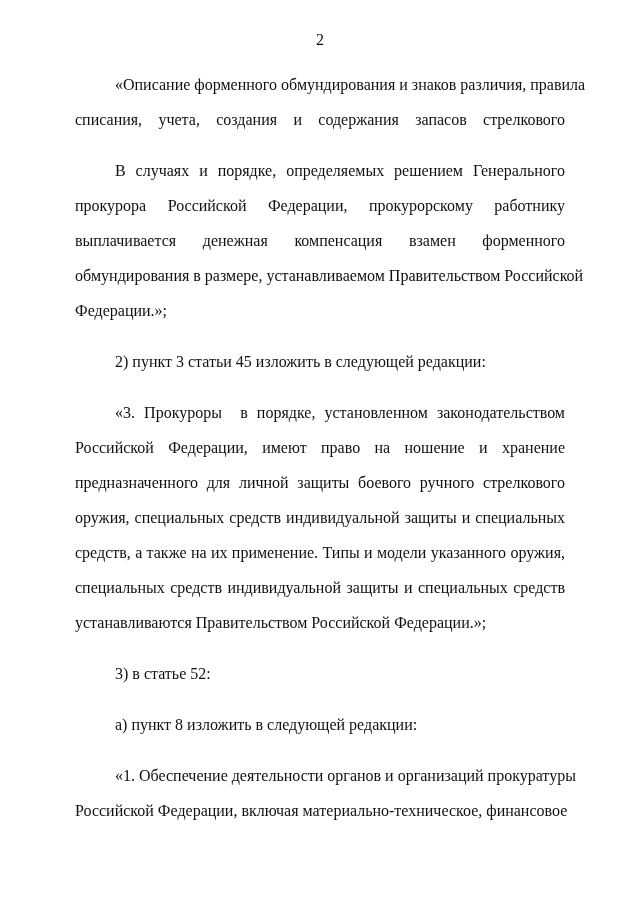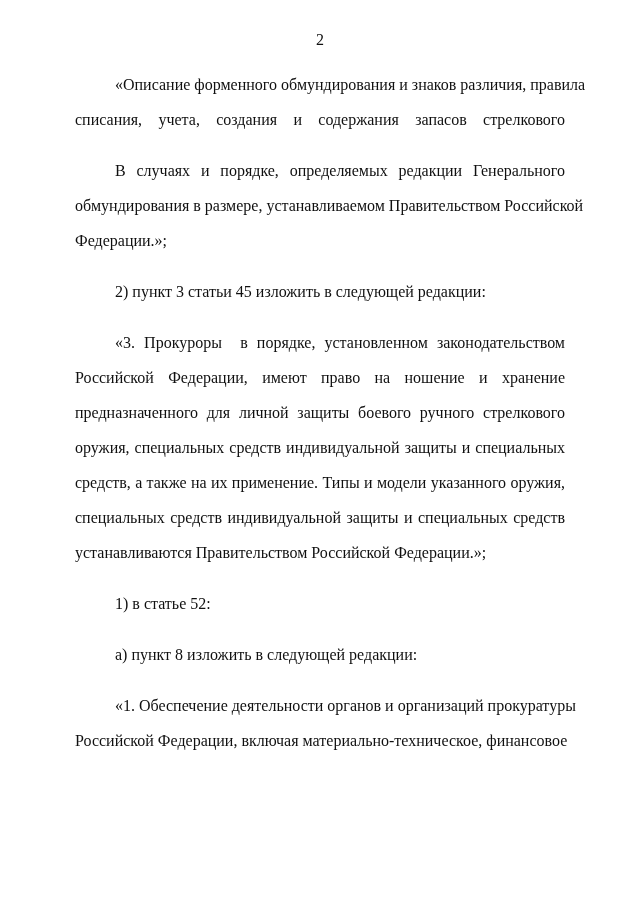--- a/index.html
+++ b/index.html
@@ -60,21 +60,23 @@
   <div class="content">
 
     <p class="para">
       </p>
       <div class="line indent">«Описание форменного обмундирования и знаков различия, правила</div>
       <div class="line">списания, учета, создания и содержания запасов стрелкового</div>
     <p></p>
 
     <p class="para">
       </p>
-      <div class="line indent">В случаях и порядке, определяемых редакции Генерального</div>
+      <div class="line indent">В случаях и порядке, определяемых решением Генерального</div>
+      <div class="line">прокурора Российской Федерации, прокурорскому работнику</div>
+      <div class="line">выплачивается денежная компенсация взамен форменного</div>
       <div class="line">обмундирования в размере, устанавливаемом Правительством Российской</div>
       <div class="line last">Федерации.»;</div>
     <p></p>
 
     <p class="para">
       </p>
       <div class="line indent last">2) пункт 3 статьи 45 изложить в следующей редакции:</div>
     <p></p>
 
     <p class="para">
@@ -83,21 +85,21 @@
       <div class="line">Российской Федерации, имеют право на ношение и хранение</div>
       <div class="line">предназначенного для личной защиты боевого ручного стрелкового</div>
       <div class="line">оружия, специальных средств индивидуальной защиты и специальных</div>
       <div class="line">средств, а также на их применение. Типы и модели указанного оружия,</div>
       <div class="line">специальных средств индивидуальной защиты и специальных средств</div>
       <div class="line last">устанавливаются Правительством Российской Федерации.»;</div>
     <p></p>
 
     <p class="para">
       </p>
-      <div class="line indent last">1) в статье 52:</div>
+      <div class="line indent last">3) в статье 52:</div>
     <p></p>
 
     <p class="para">
       </p>
       <div class="line indent last">а) пункт 8 изложить в следующей редакции:</div>
     <p></p>
 
     <p class="para">
       </p>
       <div class="line indent">«1. Обеспечение деятельности органов и организаций прокуратуры</div>

